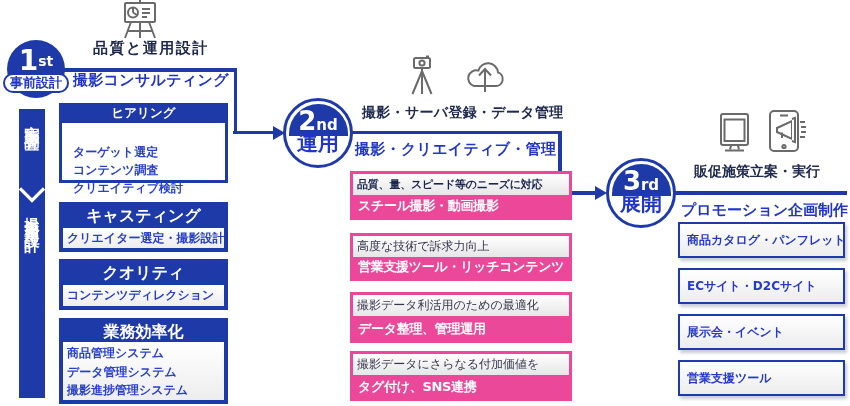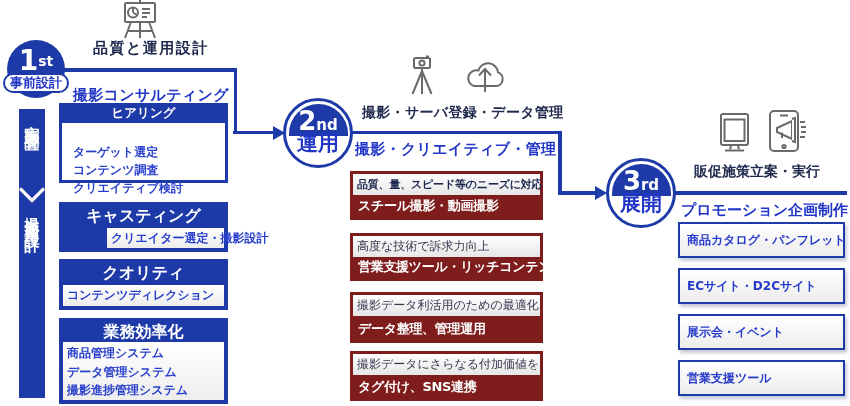--- a/index.html
+++ b/index.html
@@ -30,21 +30,21 @@
   .hearing-head{height:20px;background:#1e3aa8;color:#fff;font-weight:bold;font-size:12.5px;
     text-align:center;line-height:20px;}
   .hearing-body{height:60px;border:3px solid #1e3aa8;border-top:none;background:#fff;box-sizing:border-box;
     padding:20px 0 0 11px;}
   .hearing-body div{font-size:12px;font-weight:bold;color:#2940cc;line-height:18px;white-space:nowrap;}
   .lbox{position:absolute;left:59px;width:169px;background:#1e3aa8;box-sizing:border-box;}
   .lbox-title{color:#fff;font-weight:bold;font-size:16px;text-align:center;padding-top:4px;line-height:20px;}
   .lbox-strip{position:absolute;left:4px;right:4px;bottom:4px;background:linear-gradient(#ffffff,#ededed);
     padding-left:4px;box-sizing:border-box;}
   .lbox-strip div{font-size:12px;font-weight:bold;color:#2940cc;line-height:18.5px;white-space:nowrap;}
-  .mbox{position:absolute;left:350px;width:193px;background:#7f1d1d;}
+  .mbox{position:absolute;left:350px;width:193px;background:#ec4899;padding-left:29px;}
   .mbox-strip{position:absolute;top:3px;left:3px;right:3px;height:21px;background:linear-gradient(#ffffff,#e6e6e6);
     font-size:12px;color:#373750;line-height:21px;padding-left:4px;white-space:nowrap;}
   .mbox-strip.bold{font-weight:bold;color:#1c2750;font-size:11px;letter-spacing:-0.2px;}
   .mbox-value{position:absolute;left:8px;bottom:5px;color:#fff;font-weight:bold;font-size:13px;letter-spacing:-0.3px;white-space:nowrap;}
   .rbox{position:absolute;left:678px;width:167px;height:36px;border:2px solid #1e3aa8;box-sizing:border-box;
     background:linear-gradient(#ffffff,#ececec);box-shadow:2px 3px 3px rgba(100,110,140,0.35);
     display:flex;align-items:center;padding-left:7px;
     font-size:12px;font-weight:bold;color:#2439c9;white-space:nowrap;}
   .icon{position:absolute;}
   svg{display:block;}
@@ -81,34 +81,34 @@
       <line x1="24" y1="9" x2="32" y2="9"></line>
       <line x1="24" y1="13" x2="32" y2="13"></line>
       <line x1="24" y1="17" x2="29" y2="17"></line>
       <line x1="13" y1="22" x2="7" y2="38"></line>
       <line x1="31" y1="22" x2="37" y2="38"></line>
       <line x1="22" y1="22" x2="22" y2="38"></line>
       <line x1="10" y1="31" x2="34" y2="31"></line>
     </svg>
   </div>
   <div class="caption" style="left:93px;top:39px;font-size:15px;letter-spacing:1.5px;">品質と運用設計</div>
-  <div class="heading" style="left:73px;top:86px;">撮影コンサルティング</div>
+  <div class="heading" style="left:73px;top:71px;">撮影コンサルティング</div>
 
   <div class="hearing">
     <div class="hearing-head">ヒアリング</div>
     <div class="hearing-body">
       <div>ターゲット選定</div>
       <div>コンテンツ調査</div>
       <div>クリエイティブ検討</div>
     </div>
   </div>
 
   <div class="lbox" style="top:202px;height:50px;">
     <div class="lbox-title">キャスティング</div>
-    <div class="lbox-strip" style="height:20px;margin-left:44px;">
+    <div class="lbox-strip" style="height:20px;">
       <div style="line-height:20px;">クリエイター選定・撮影設計</div>
     </div>
   </div>
 
   <div class="lbox" style="top:259px;height:51px;">
     <div class="lbox-title">クオリティ</div>
     <div class="lbox-strip" style="height:21px;">
       <div style="line-height:21px;">コンテンツディレクション</div>
     </div>
   </div>

